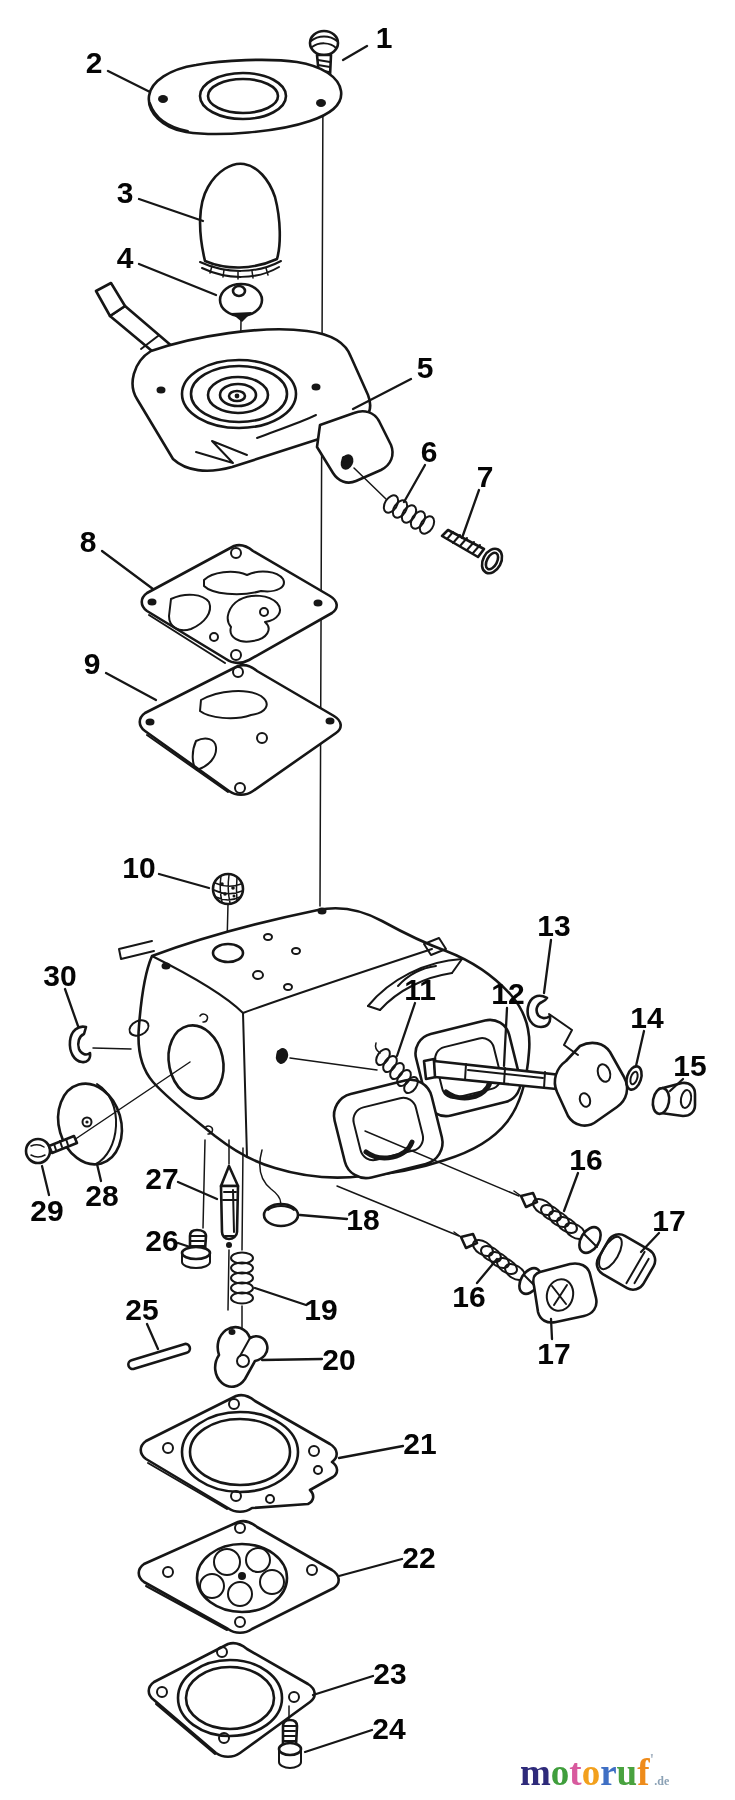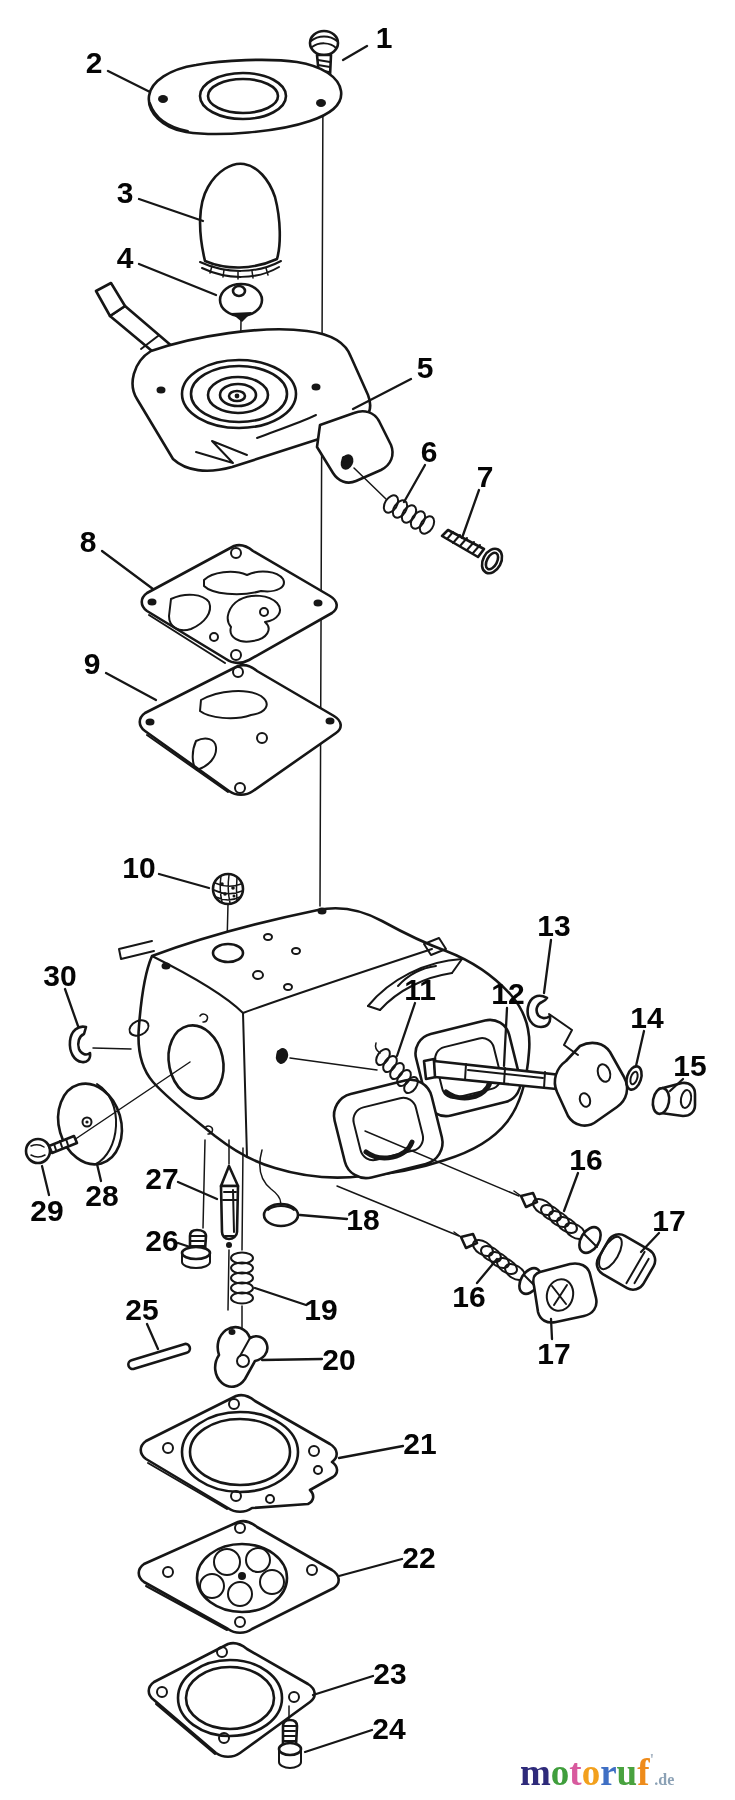--- a/index.html
+++ b/index.html
@@ -11,21 +11,21 @@
   svg .dark{fill:#161616;stroke:none;}
   svg .thin{stroke-width:1.5;}
   svg .med{stroke-width:2;}
   svg .med2{stroke-width:5;}
   svg .lead{stroke-width:2.3;}
   svg .callout{fill:#050505;stroke:none;font:700 30px "Liberation Sans",sans-serif;
                text-anchor:middle;dominant-baseline:central;}
   .watermark{position:absolute;left:520px;top:1750px;white-space:nowrap;
              font-family:"Liberation Serif",serif;font-weight:700;font-size:37px;}
   .watermark .mark{font-size:17px;vertical-align:20px;font-weight:700;}
-  .watermark .suffix{font-size:16px;font-weight:700;}
+  .watermark .suffix{font-size:12px;font-weight:700;}
 </style>
 </head>
 <body>
 
 <div class="page">
 
 <svg class="diagram" width="735" height="1800" viewBox="0 0 735 1800">
 
   <line class="thin" x1="323" y1="80" x2="320" y2="906"></line>
 

